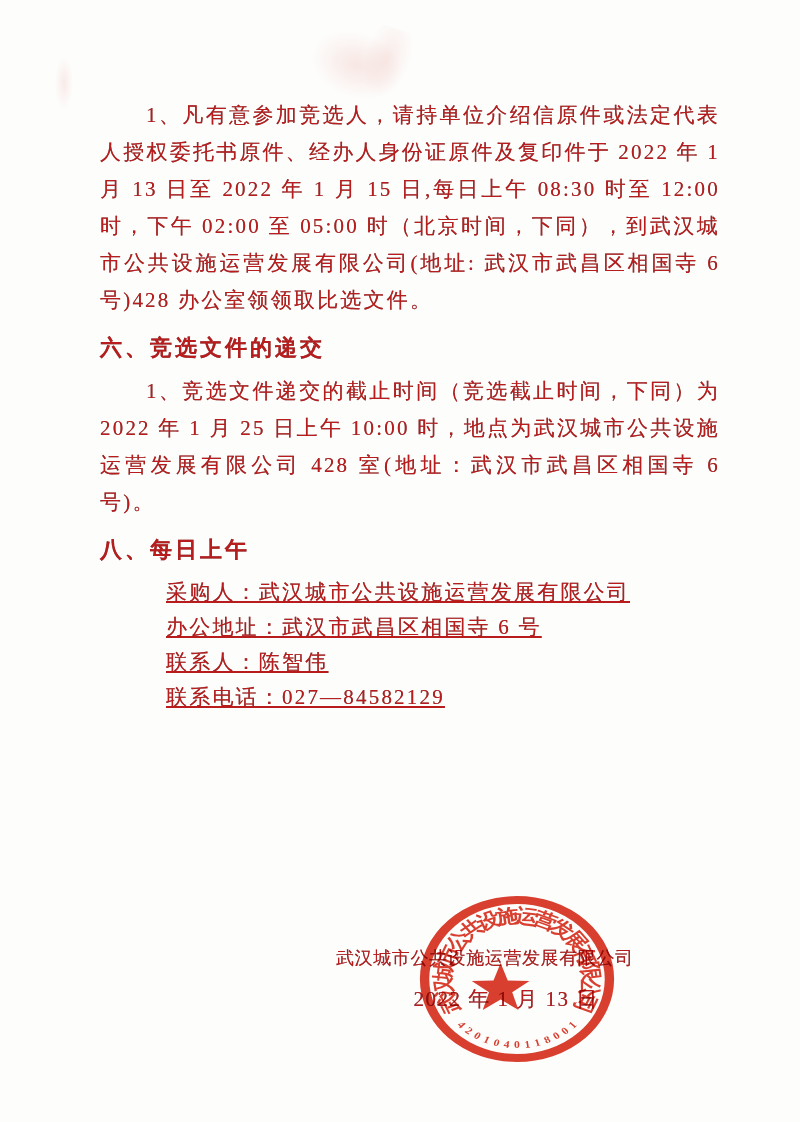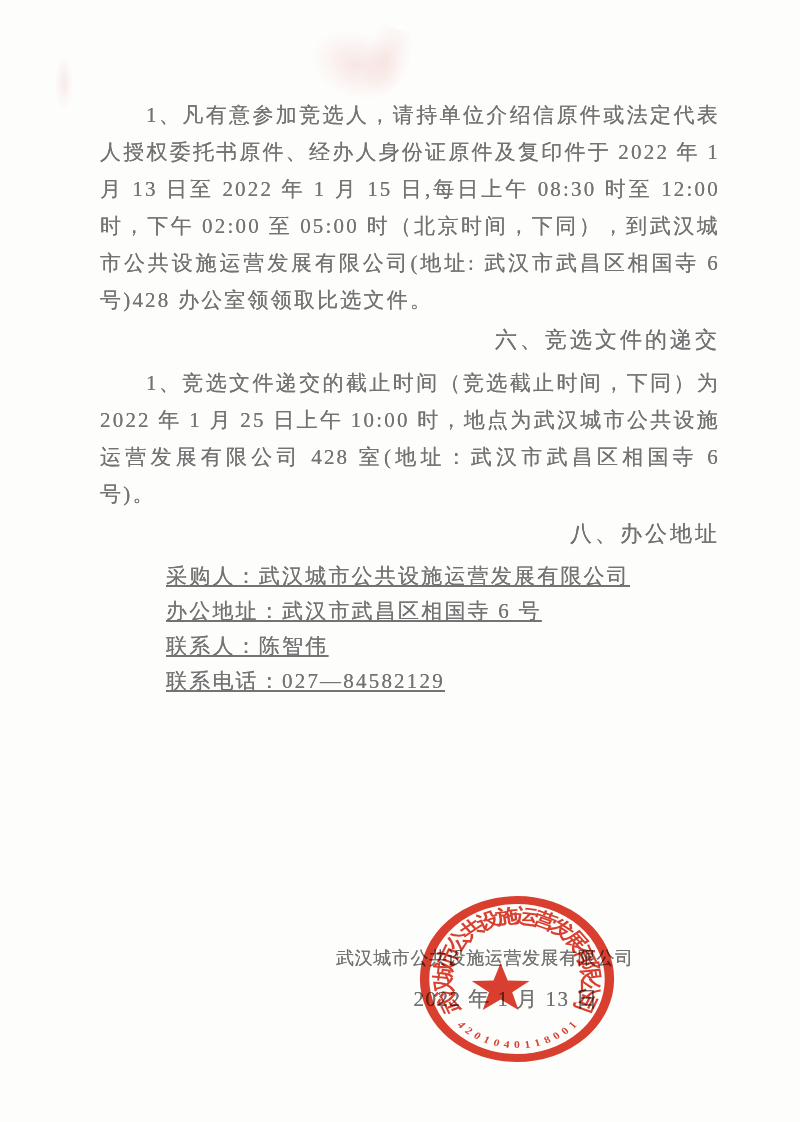--- a/index.html
+++ b/index.html
@@ -7,21 +7,21 @@
   body {
     background: #e9e9e9;
     font-family: "Liberation Serif", "DejaVu Serif", serif;
   }
   .page {
     position: relative;
     width: 800px;
     height: 1122px;
     background: #fdfdfc;
     overflow: hidden;
-    color: #737373;
+    color: #b91c1c;
   }
   .scan-smudge { position: absolute; pointer-events: none; }
   .smudge-a {
     left: 308px; top: 20px; width: 110px; height: 85px;
     background:
       radial-gradient(60% 55% at 45% 55%, rgba(224,140,128,0.20), rgba(224,140,128,0) 70%),
       radial-gradient(30% 70% at 70% 35%, rgba(224,140,128,0.16), rgba(224,140,128,0) 70%);
     transform: rotate(18deg);
   }
   .smudge-b {
@@ -36,28 +36,27 @@
     font-size: 21px;
     line-height: 37px;
     letter-spacing: 2.2px;
     text-align: justify;
     text-justify: inter-character;
     text-shadow: 0 0 0.5px rgba(20,20,20,0.55);
   }
   .indent { text-indent: 46px; }
   .sec-heading {
     font-size: 22px;
-    font-weight: normal;
+    font-weight: bold;
     line-height: 37px;
     letter-spacing: 3px;
-    margin-top: 2px;
+    margin-top: 10px;
     margin-bottom: 7px;
     font-family: "Liberation Sans", "DejaVu Sans", sans-serif;
     text-shadow: 0 0 0.5px rgba(20,20,20,0.6);
-    text-align: right;
   }
   .contact-block { padding-left: 66px; margin-top: 2px; text-decoration: underline; }
   .contact-line {
     font-size: 21px;
     line-height: 35px;
     letter-spacing: 2.2px;
     text-shadow: 0 0 0.5px rgba(20,20,20,0.55);
   }
   .signature-company {
     position: absolute;
@@ -99,21 +98,21 @@
   <div class="scan-smudge smudge-a"></div>
   <div class="scan-smudge smudge-b"></div>
 
   <div class="content">
     <p class="para indent">1、凡有意参加竞选人，请持单位介绍信原件或法定代表人授权委托书原件、经办人身份证原件及复印件于 2022 年 1 月 13 日至 2022 年 1 月 15 日,每日上午 08:30 时至 12:00 时，下午 02:00 至 05:00 时（北京时间，下同），到武汉城市公共设施运营发展有限公司(地址: 武汉市武昌区相国寺 6 号)428 办公室领领取比选文件。</p>
 
     <h2 class="sec-heading">六、竞选文件的递交</h2>
     <p class="para indent">1、竞选文件递交的截止时间（竞选截止时间，下同）为 2022 年 1 月 25 日上午 10:00 时，地点为武汉城市公共设施运营发展有限公司 428 室(地址：武汉市武昌区相国寺 6 号)。</p>
 
 
-    <h2 class="sec-heading">八、办公地址</h2>
+    <h2 class="sec-heading">八、每日上午</h2>
     <div class="contact-block">
       <p class="contact-line">采购人：武汉城市公共设施运营发展有限公司</p>
       <p class="contact-line">办公地址：武汉市武昌区相国寺 6 号</p>
       <p class="contact-line">联系人：陈智伟</p>
       <p class="contact-line">联系电话：027—84582129</p>
     </div>
   </div>
 
   <div class="signature-company">武汉城市公共设施运营发展有限公司</div>
   <div class="signature-date">2022 年 1 月 13 日</div>

